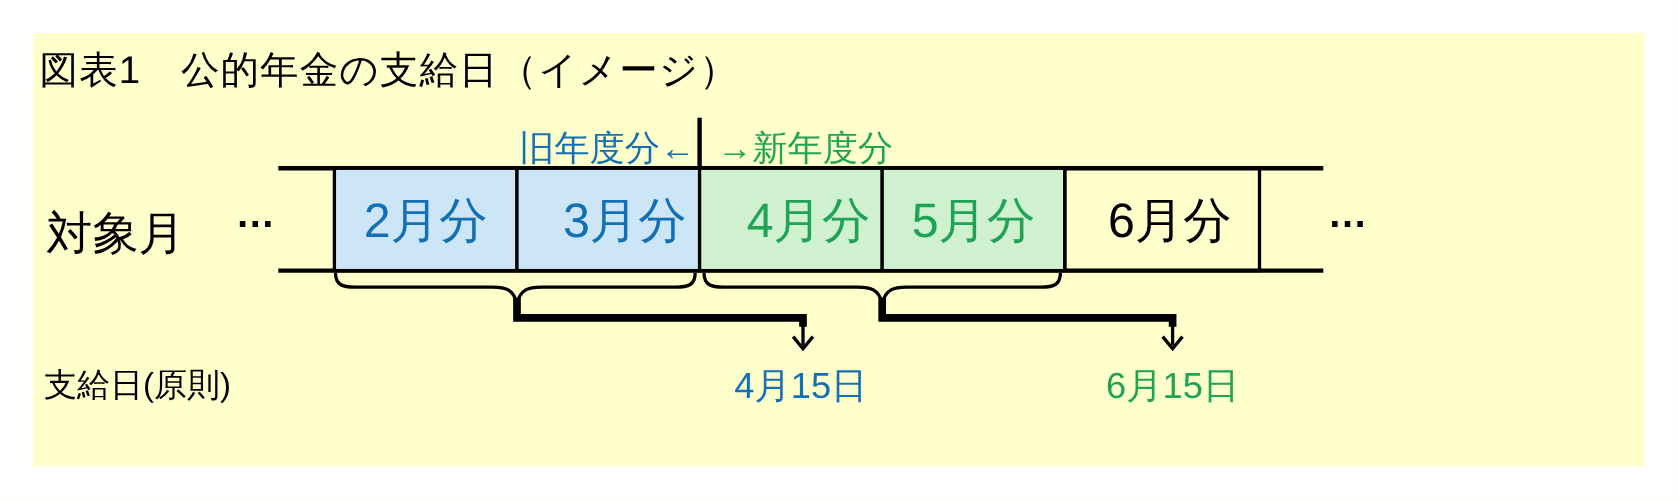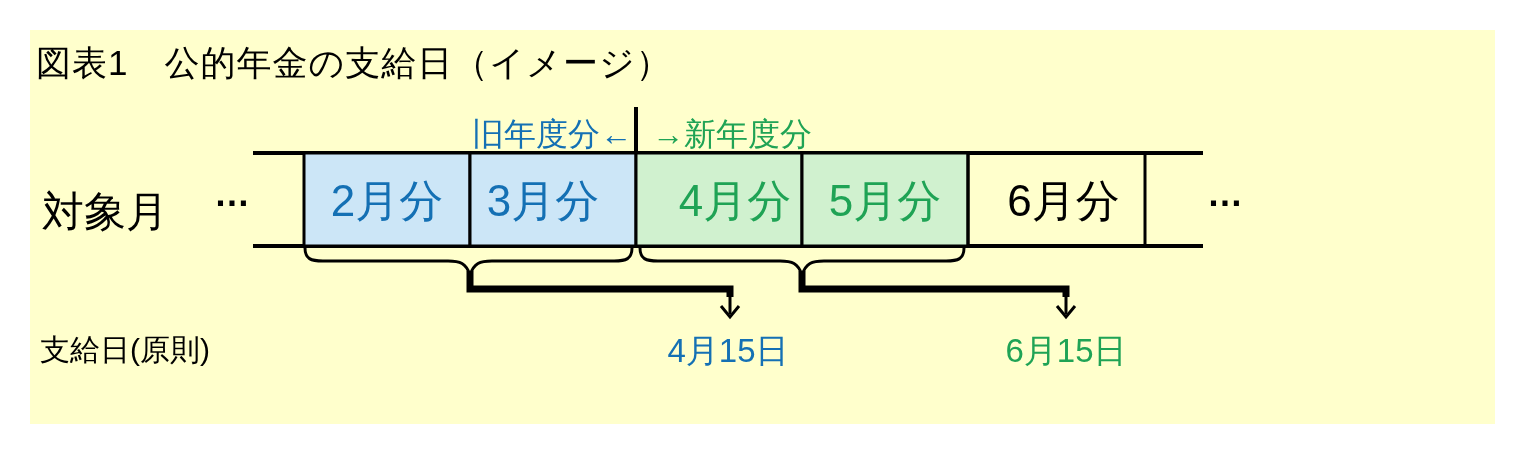--- a/index.html
+++ b/index.html
@@ -14,21 +14,21 @@
   .title{left:36px;top:40px;font-size:35px;letter-spacing:1px;}
   .row-label{left:42px;top:184px;font-size:42px;}
   .payday-label{left:40px;top:330px;font-size:30px;}
   .dots{font-size:36px;font-weight:bold;line-height:1;}
   .dots-left{left:206px;top:176px;width:52px;}
   .dots-right{left:1198px;top:176px;width:54px;}
   .fy-old{left:430px;top:113px;width:202px;font-size:32px;}
   .fy-new{left:652px;top:113px;font-size:32px;}
   .month-label{top:183px;height:36px;font-size:44px;line-height:36px;}
   .m1{left:304px;width:166px;}
-  .m2{left:470px;width:146px;}
+  .m2{left:470px;width:146px;padding-left:25px;}
   .m3{left:636px;width:166px;padding-left:16px;}
   .m4{left:802px;width:166px;}
   .m5{left:968px;width:191px;}
   .date-label{top:329px;font-size:33px;width:176px;}
   .date-a{left:640px;}
   .date-b{left:978px;}
   .blue{color:#1470B4;}
   .green{color:#1FA355;}
   .black{color:#000000;}
   svg.overlay{position:absolute;left:0;top:0;}

